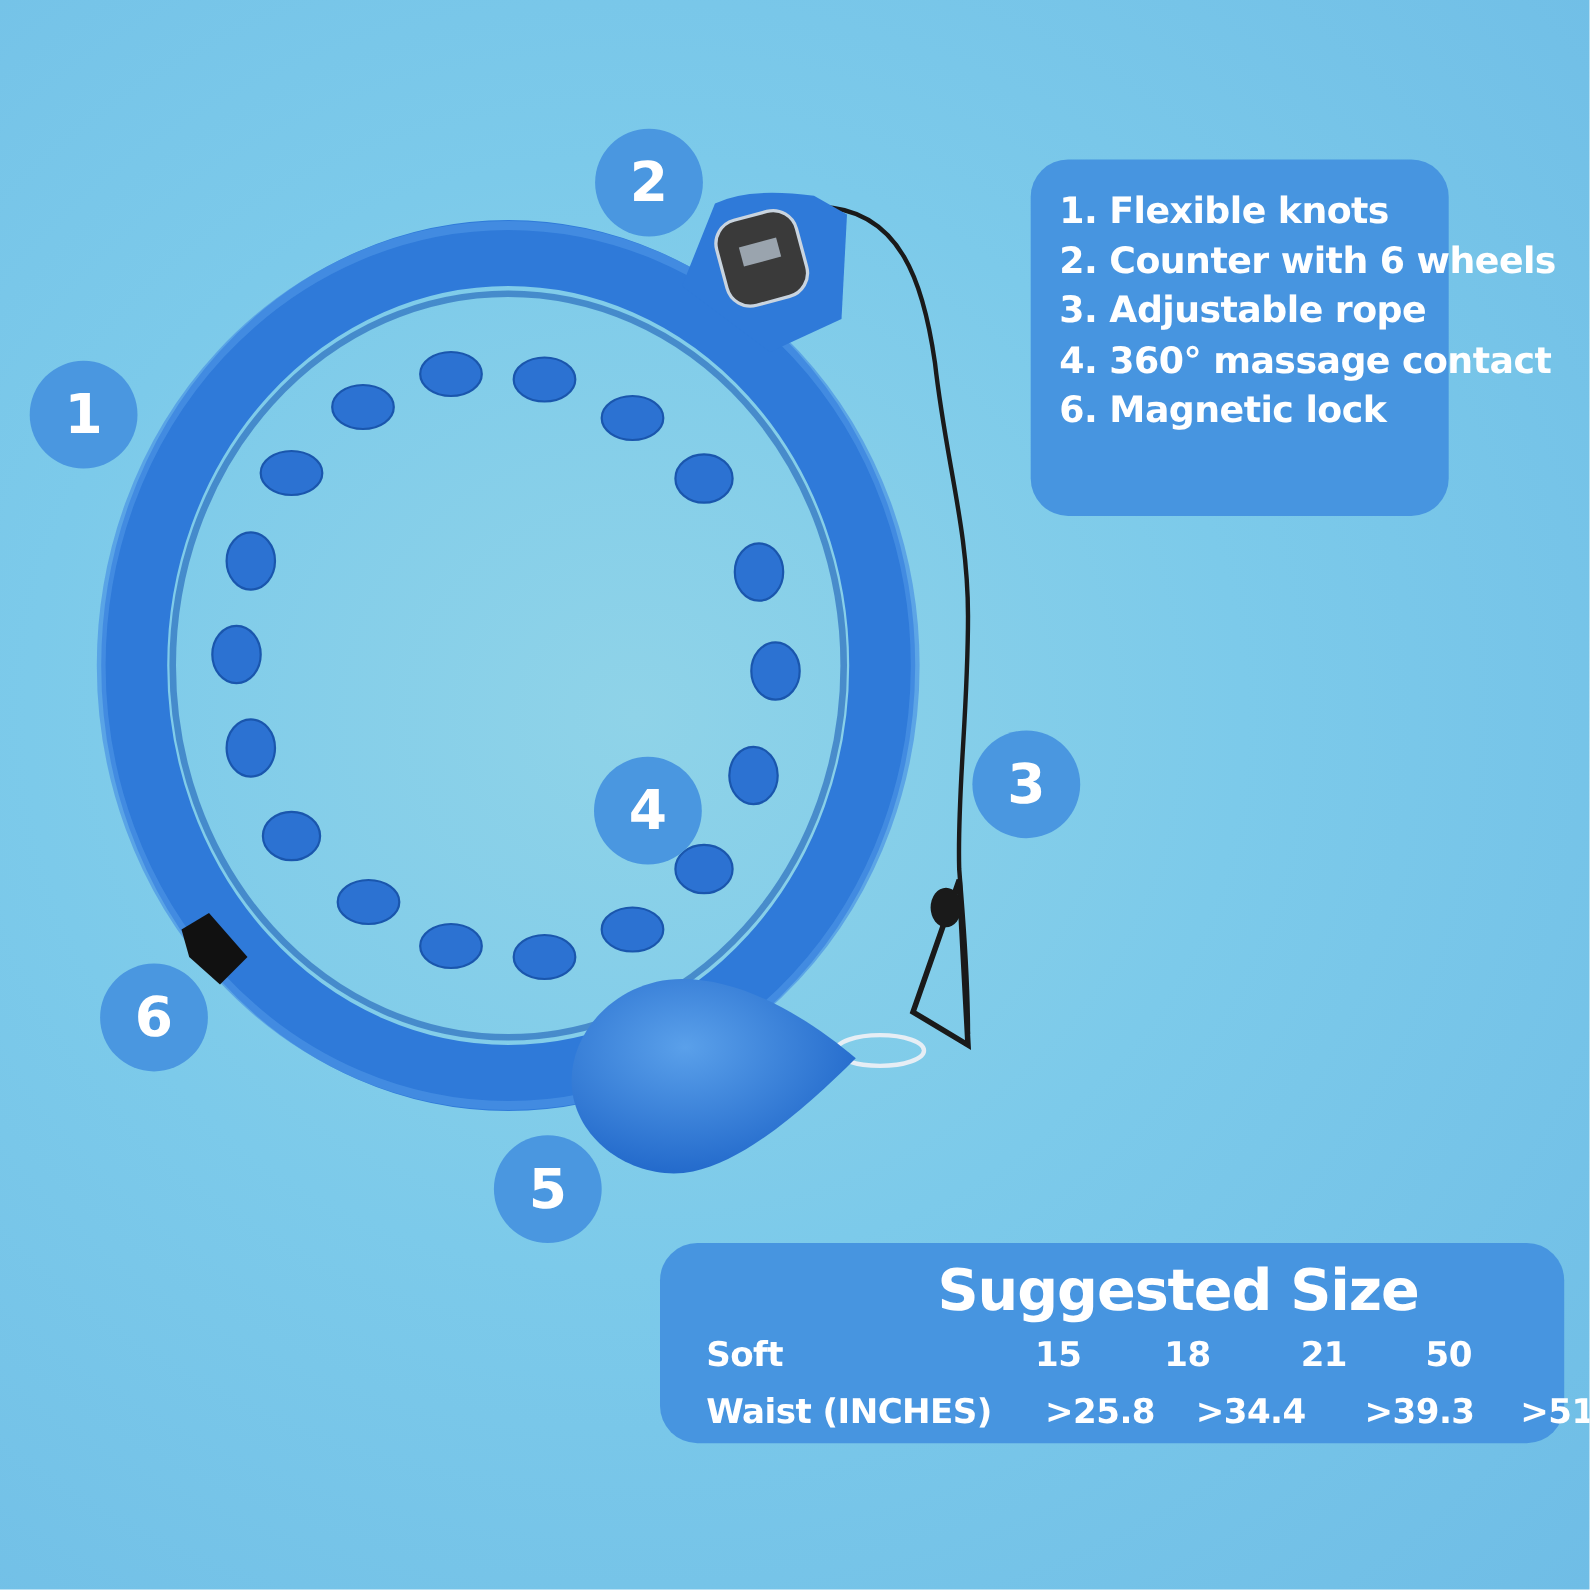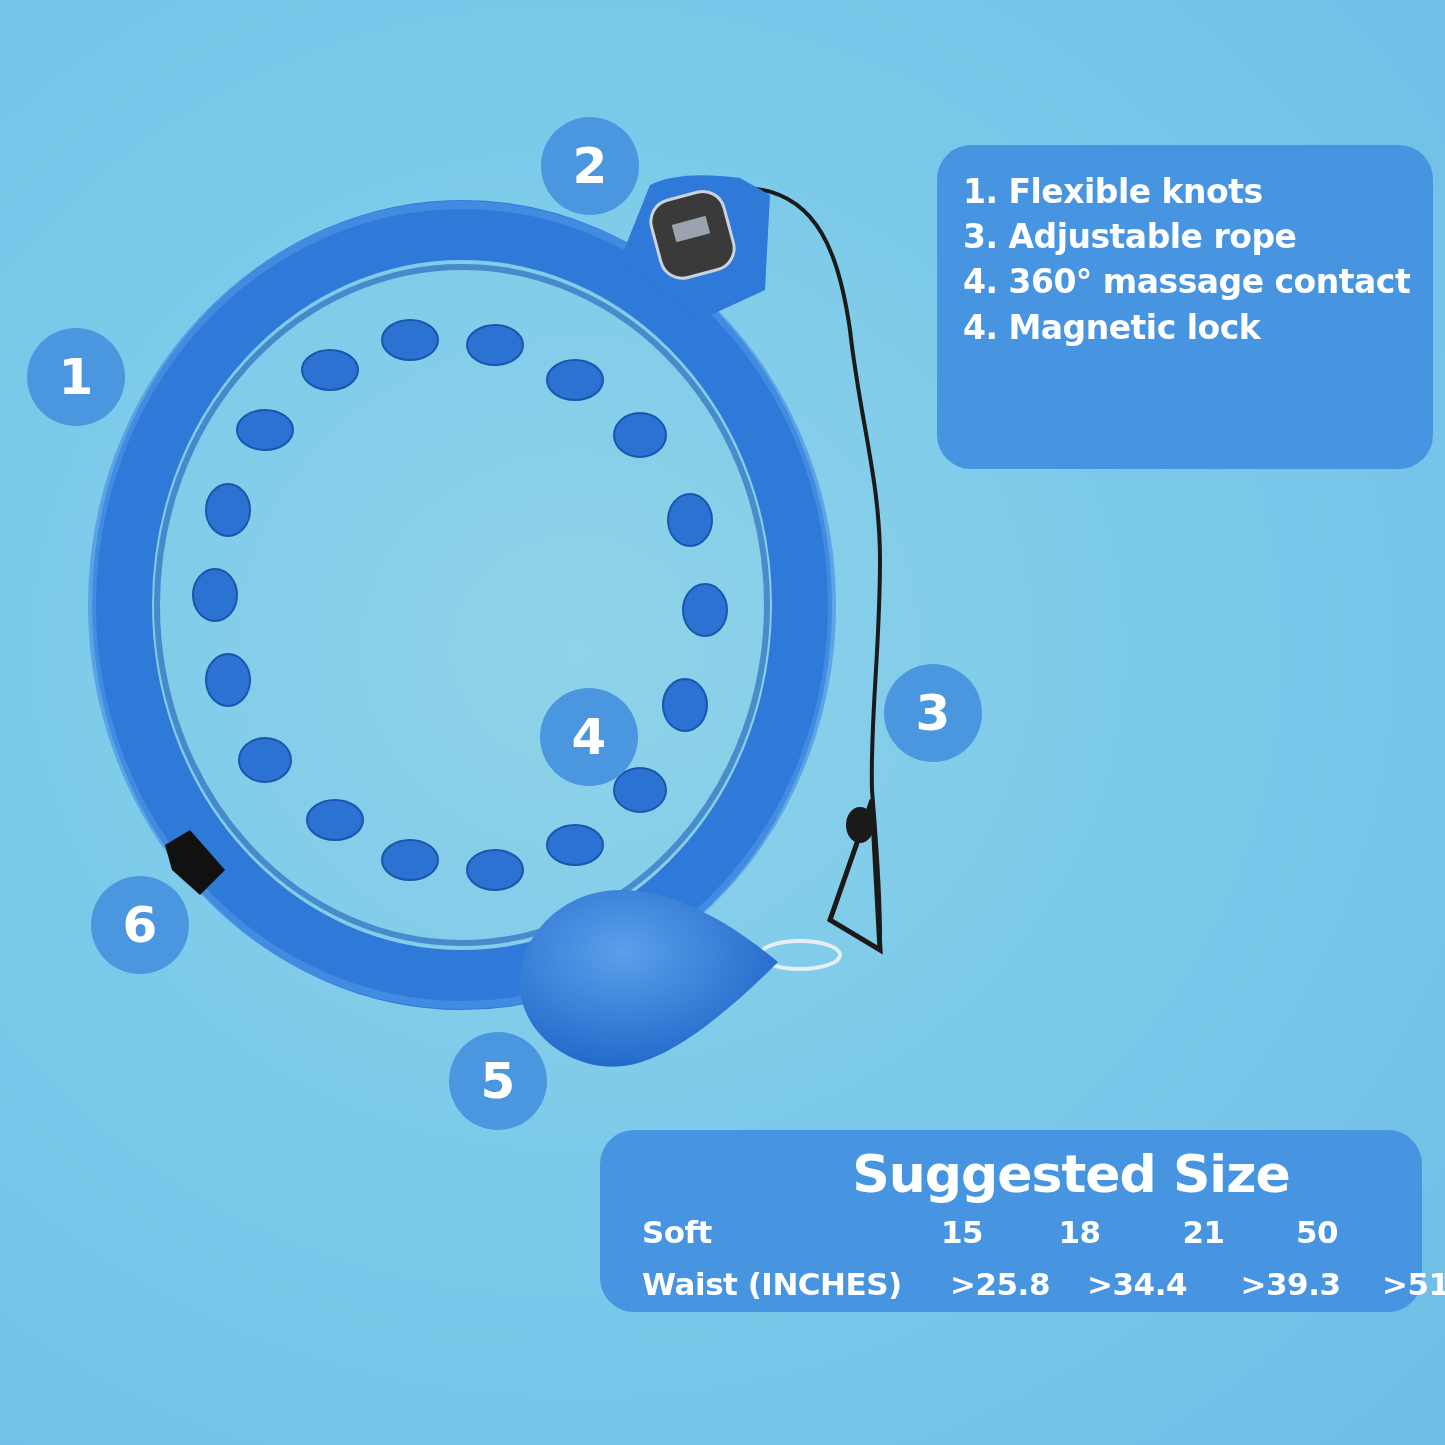--- a/index.html
+++ b/index.html
@@ -10,21 +10,21 @@
     }
     .badge {
       position: absolute; width: 98px; height: 98px; border-radius: 50%;
       background: #4a97e0; color: #fff; font-weight: bold; font-size: 50px;
       display: flex; align-items: center; justify-content: center;
       font-family: "DejaVu Sans", sans-serif;
     }
     .panel {
       position: absolute; background: #4795e0; border-radius: 34px; color: #fff;
     }
-    .features { left: 937px; top: 145px; width: 496px; height: 324px; }
+    .features { left: 937px; top: 145px; width: 380px; height: 324px; }
     .features ul { list-style: none; margin: 0; padding: 24px 0 0 26px; }
     .features li { font-size: 33px; line-height: 45.2px; font-weight: bold; white-space: nowrap; letter-spacing: -0.5px; }
     .size { left: 600px; top: 1130px; width: 822px; height: 182px; }
     .size-title { position: absolute; left: 0; width: 100%; top: 14px; text-align: center; font-size: 52px; font-weight: bold; padding-left: 120px; box-sizing: border-box; letter-spacing: -1px; }
     .size-row { position: absolute; left: 42px; font-size: 31px; font-weight: bold; display: flex; letter-spacing: -0.5px; }
     .size-row .lbl { width: 270px; }
     .size-row .v { text-align: center; }
     .hoop-wrap { position: absolute; left: 0; top: 0; }
   </style>
 </head>
@@ -80,23 +80,24 @@
 <div class="badge" style="left:27px;top:328px;">1</div>
 <div class="badge" style="left:541px;top:117px;">2</div>
 <div class="badge" style="left:884px;top:664px;">3</div>
 <div class="badge" style="left:540px;top:688px;">4</div>
 <div class="badge" style="left:449px;top:1032px;">5</div>
 <div class="badge" style="left:91px;top:876px;">6</div>
 
 <div class="panel features">
   <ul>
     <li>1. Flexible knots</li>
+    <li>2. Counter with 6 wheels</li>
     <li>3. Adjustable rope</li>
     <li>4. 360° massage contact</li>
-    <li>4. Magnetic lock</li>
+    <li>6. Magnetic lock</li>
   </ul>
 </div>
 
 <div class="panel size">
   <div class="size-title">Suggested Size</div>
   <div class="size-row" style="top:84px;">
     <span class="lbl">Soft</span>
     <span class="v" style="width:100px">15</span>
     <span class="v" style="width:135px">18</span>
     <span class="v" style="width:113px">21</span>

